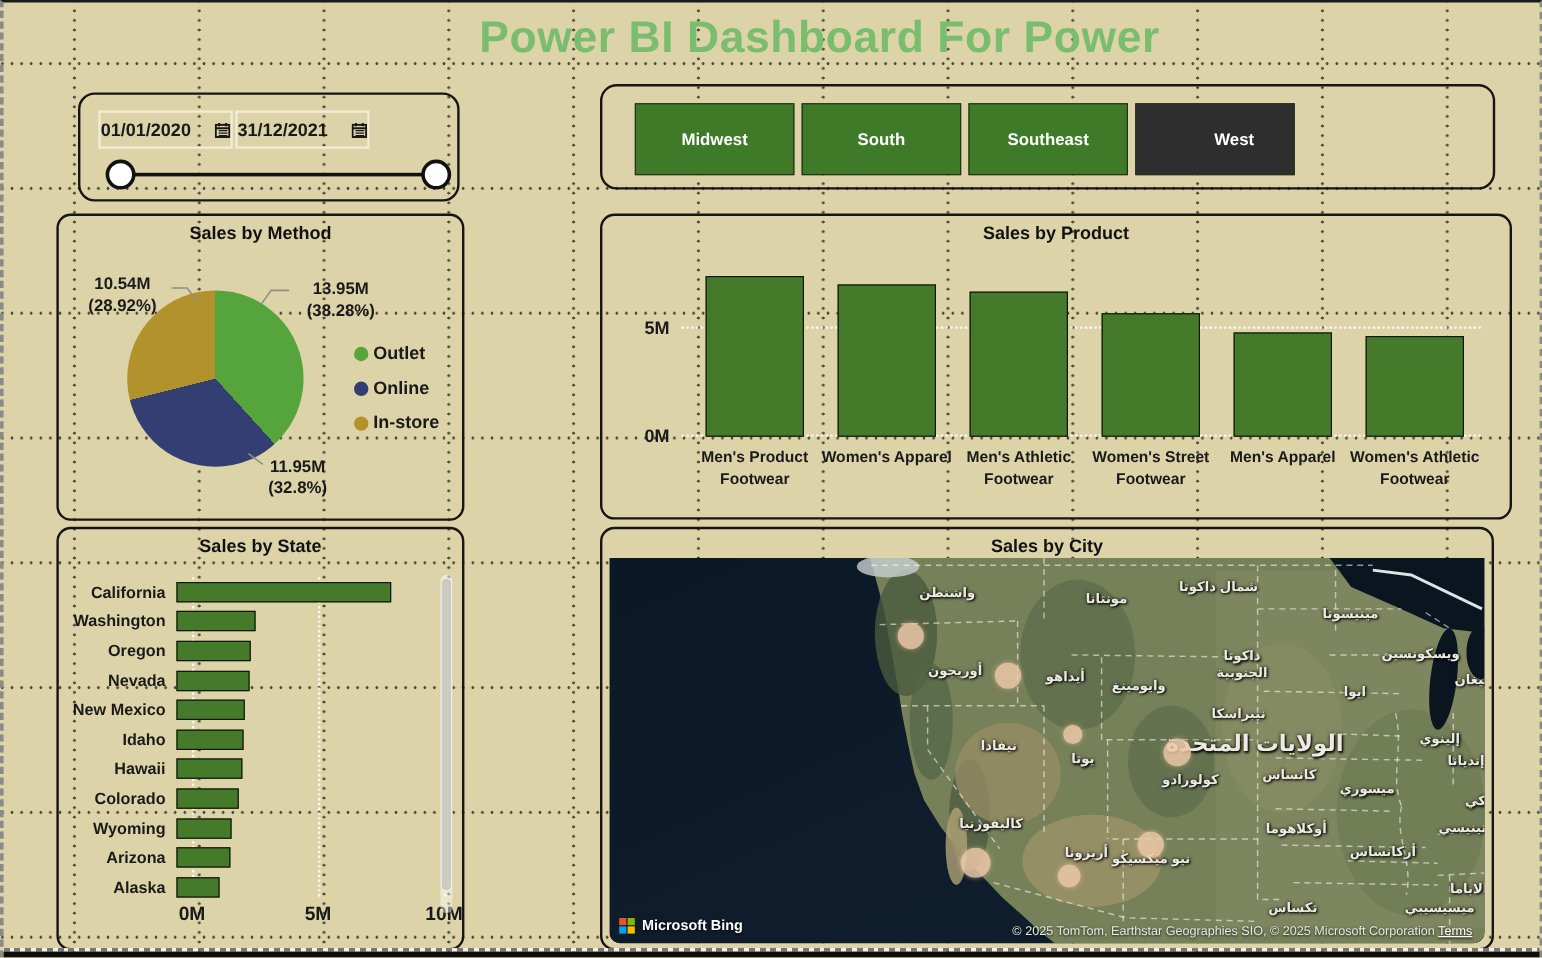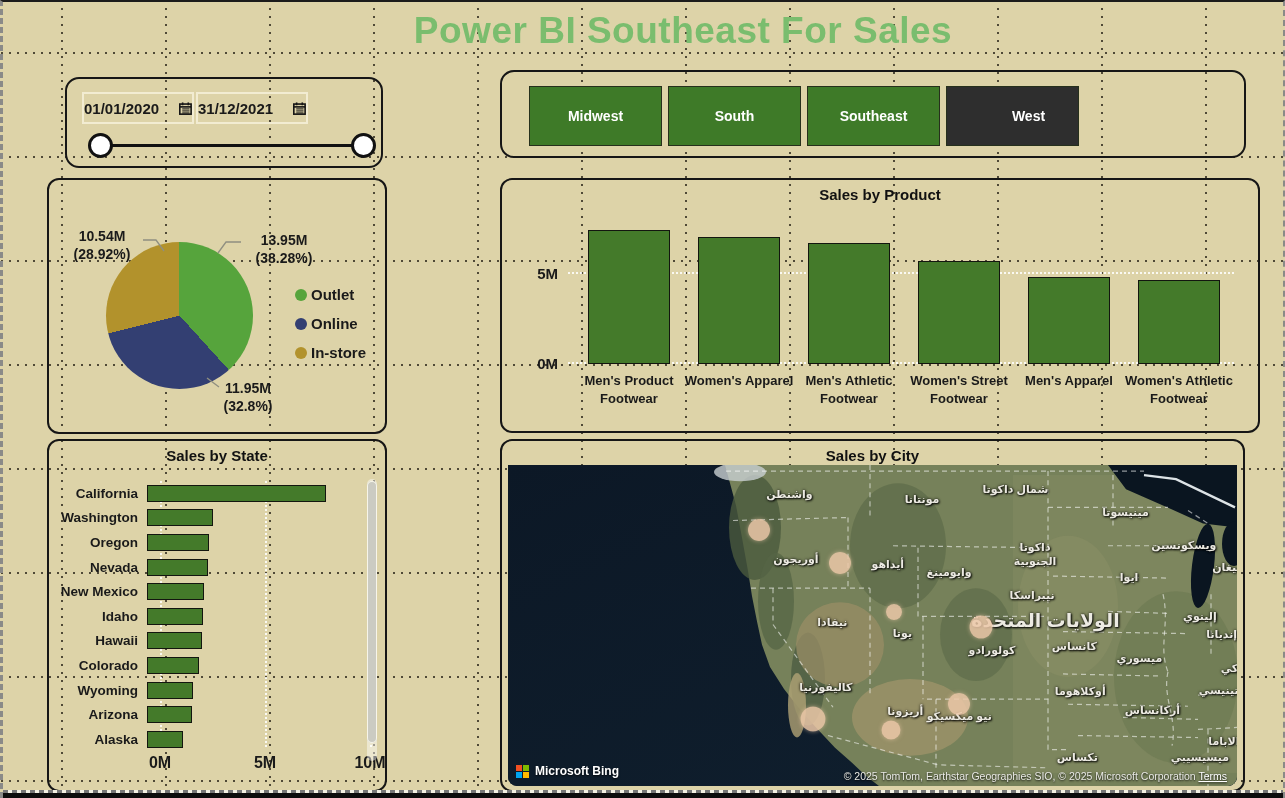--- a/index.html
+++ b/index.html
@@ -112,21 +112,21 @@
   .bing-text{ color:#fff; font-size:12px; font-weight:bold; text-shadow:0 1px 2px rgba(0,0,0,.8); }
   .map-attrib{ position:absolute; right:10px; bottom:4px; color:#e9e9e4; font-size:10.5px;
     text-shadow:0 1px 2px rgba(0,0,0,.9); }
   .map-attrib a{ color:#fff; text-decoration:underline; cursor:pointer; }
 </style>
 </head>
 <body>
 
 <div class="canvas">
 
-  <h1 class="page-title" style="color: rgb(122, 189, 110);">Power BI Southeast For Sales</h1>
+  <h1 class="page-title" style="color: rgb(122, 189, 110);">Power BI Dashboard For Power</h1>
 
   <div class="panel panel-dates">
     <div class="date-box start">
       <span>01/01/2020</span>
       <svg class="cal-icon" viewBox="0 0 16 16">
         <rect x="1" y="2.5" width="14" height="12.5" fill="none" stroke="#161616" stroke-width="2"></rect>
         <line x1="4.5" y1="0.5" x2="4.5" y2="4" stroke="#161616" stroke-width="2"></line>
         <line x1="11.5" y1="0.5" x2="11.5" y2="4" stroke="#161616" stroke-width="2"></line>
         <line x1="1" y1="6" x2="15" y2="6" stroke="#161616" stroke-width="2"></line>
         <g stroke="#161616" stroke-width="1.3">
@@ -158,20 +158,21 @@
   <div class="panel panel-regions">
     <div class="region-row" id="region-buttons">
         <div class="region-btn">Midwest</div>
         <div class="region-btn">South</div>
         <div class="region-btn">Southeast</div>
         <div class="region-btn selected">West</div>
       </div>
   </div>
 
   <div class="panel panel-pie">
+    <div class="panel-title">Sales by Method</div>
     <div class="pie" id="pie" style="background: conic-gradient(rgb(86, 164, 60) 0%, rgb(86, 164, 60) 38.28%, rgb(51, 63, 114) 38.28%, rgb(51, 63, 114) 71.08%, rgb(178, 146, 44) 71.08%, rgb(178, 146, 44) 100%);"></div>
     <svg class="leader-svg" width="336" height="252">
       <path d="M192,62 L177,62 L169,73" fill="none" stroke="#8f8f80" stroke-width="1.3"></path>
       <path d="M94,60 L107,60 L115,71" fill="none" stroke="#8f8f80" stroke-width="1.3"></path>
       <path d="M170,207 L158,198" fill="none" stroke="#8f8f80" stroke-width="1.3"></path>
     </svg>
     <div class="pie-label instore">
       <div>10.54M</div>
       <div>(28.92%)</div>
     </div>

